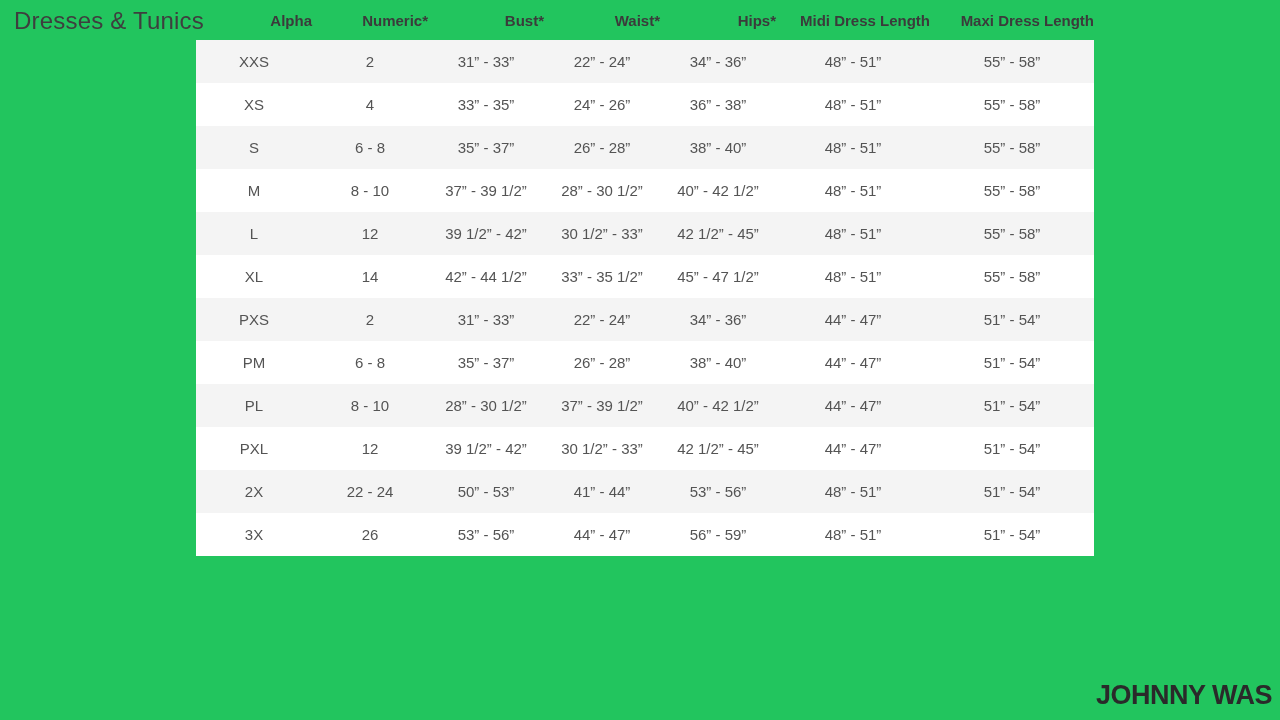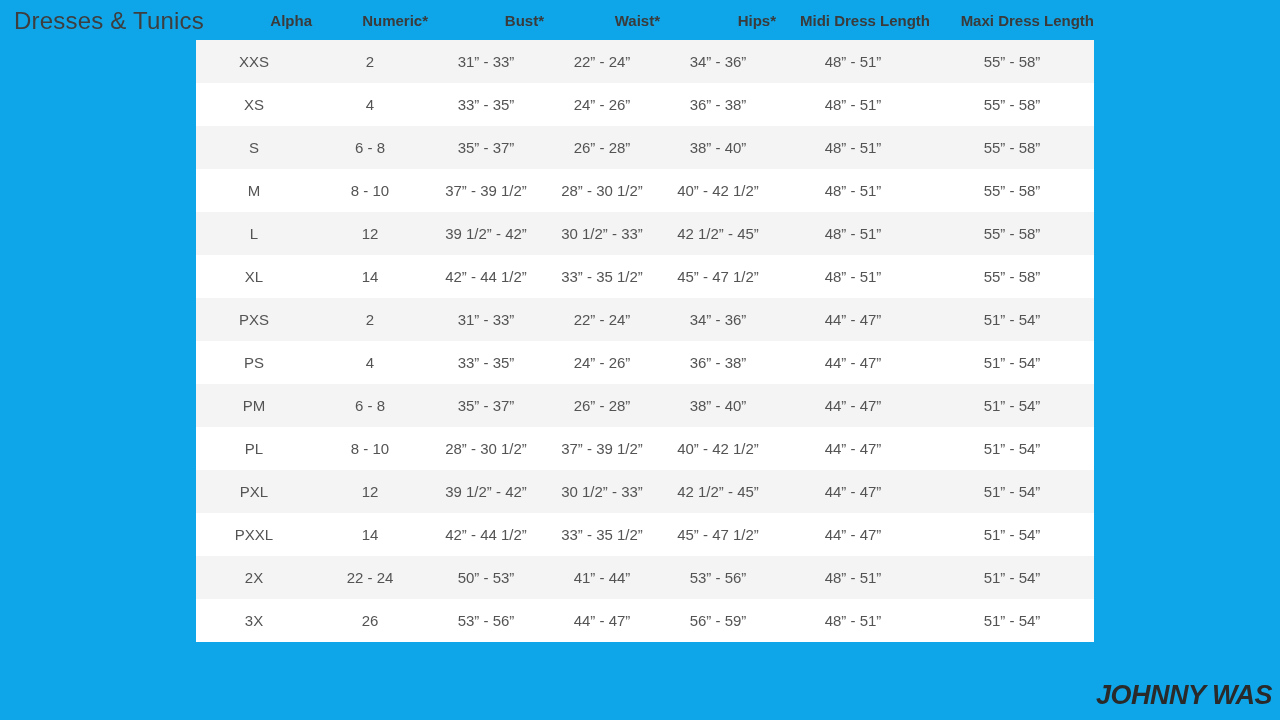--- a/index.html
+++ b/index.html
@@ -8,21 +8,21 @@
     width: 1280px;
     height: 720px;
     overflow: hidden;
     background: #ffffff;
     font-family: "Liberation Sans", sans-serif;
   }
   .stage {
     position: relative;
     width: 1280px;
     height: 720px;
-    background: #0ea5e9;
+    background: #22c55e;
   }
   .page-title {
     position: absolute;
     left: 14px;
     top: 7px;
     margin: 0;
     font-size: 24px;
     font-weight: 400;
     letter-spacing: 0.2px;
     color: #3e3e3e;
@@ -67,21 +67,20 @@
   }
   .brand-logo {
     position: absolute;
     right: 8px;
     top: 680px;
     font-size: 27px;
     font-weight: 700;
     letter-spacing: -0.5px;
     color: #2a2a2a;
     white-space: nowrap;
-    font-style: italic;
   }
 </style>
 </head>
 <body>
 
 <div class="stage">
 
   <h1 class="page-title">Dresses &amp; Tunics</h1>
 
   <div class="table-wrap">
@@ -164,29 +163,20 @@
           <tr>
             <td>PXS</td>
             <td>2</td>
             <td>31” - 33”</td>
             <td>22” - 24”</td>
             <td>34” - 36”</td>
             <td>44” - 47”</td>
             <td>51” - 54”</td>
           </tr>
           <tr>
-            <td>PS</td>
-            <td>4</td>
-            <td>33” - 35”</td>
-            <td>24” - 26”</td>
-            <td>36” - 38”</td>
-            <td>44” - 47”</td>
-            <td>51” - 54”</td>
-          </tr>
-          <tr>
             <td>PM</td>
             <td>6 - 8</td>
             <td>35” - 37”</td>
             <td>26” - 28”</td>
             <td>38” - 40”</td>
             <td>44” - 47”</td>
             <td>51” - 54”</td>
           </tr>
           <tr>
             <td>PL</td>
@@ -200,29 +190,20 @@
           <tr>
             <td>PXL</td>
             <td>12</td>
             <td>39 1/2” - 42”</td>
             <td>30 1/2” - 33”</td>
             <td>42 1/2” - 45”</td>
             <td>44” - 47”</td>
             <td>51” - 54”</td>
           </tr>
           <tr>
-            <td>PXXL</td>
-            <td>14</td>
-            <td>42” - 44 1/2”</td>
-            <td>33” - 35 1/2”</td>
-            <td>45” - 47 1/2”</td>
-            <td>44” - 47”</td>
-            <td>51” - 54”</td>
-          </tr>
-          <tr>
             <td>2X</td>
             <td>22 - 24</td>
             <td>50” - 53”</td>
             <td>41” - 44”</td>
             <td>53” - 56”</td>
             <td>48” - 51”</td>
             <td>51” - 54”</td>
           </tr>
           <tr>
             <td>3X</td>

